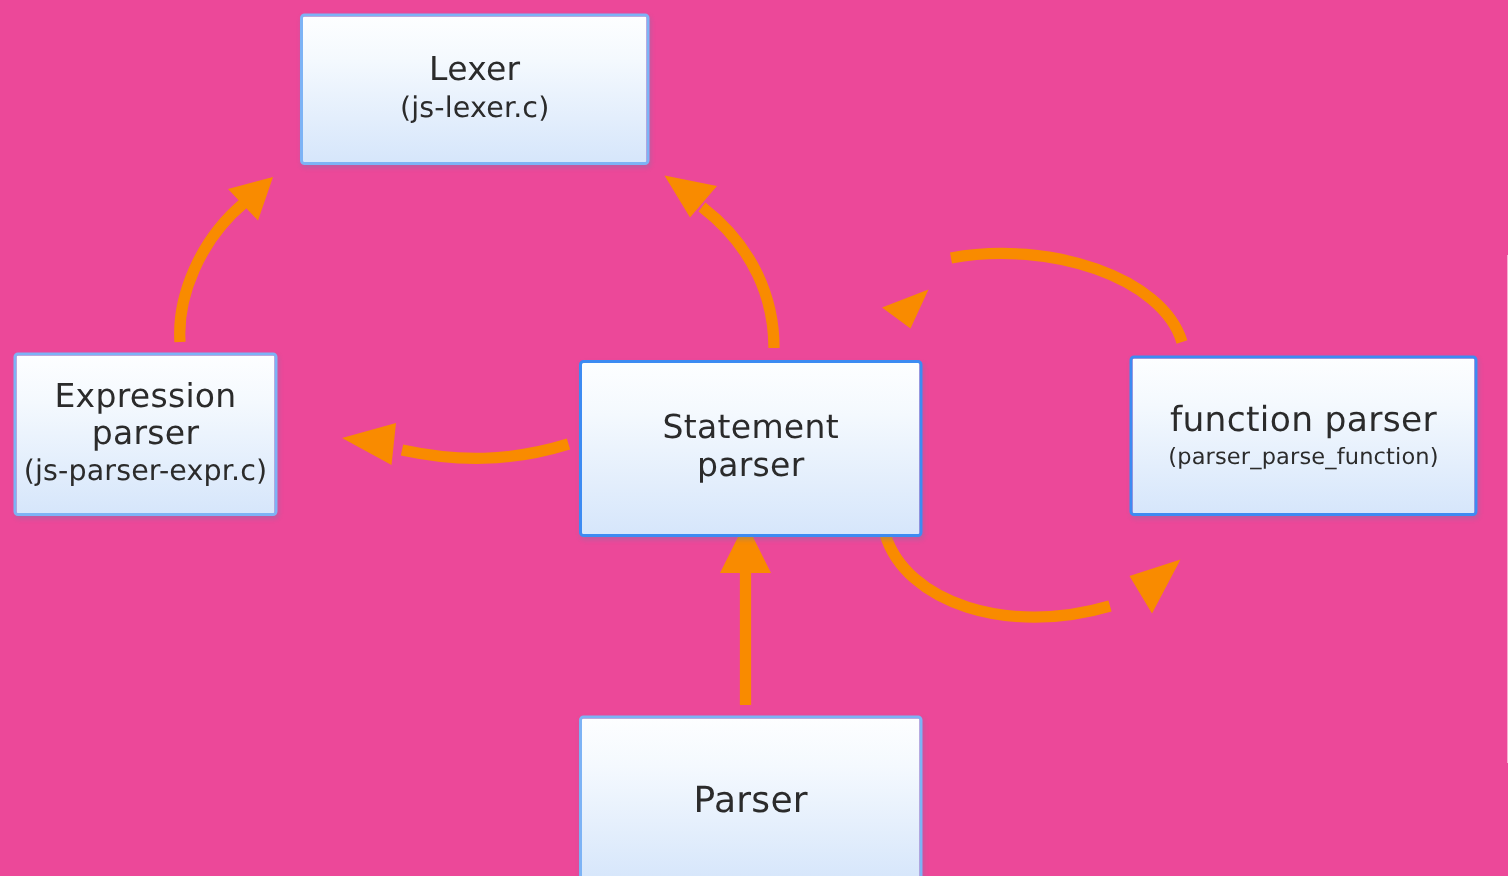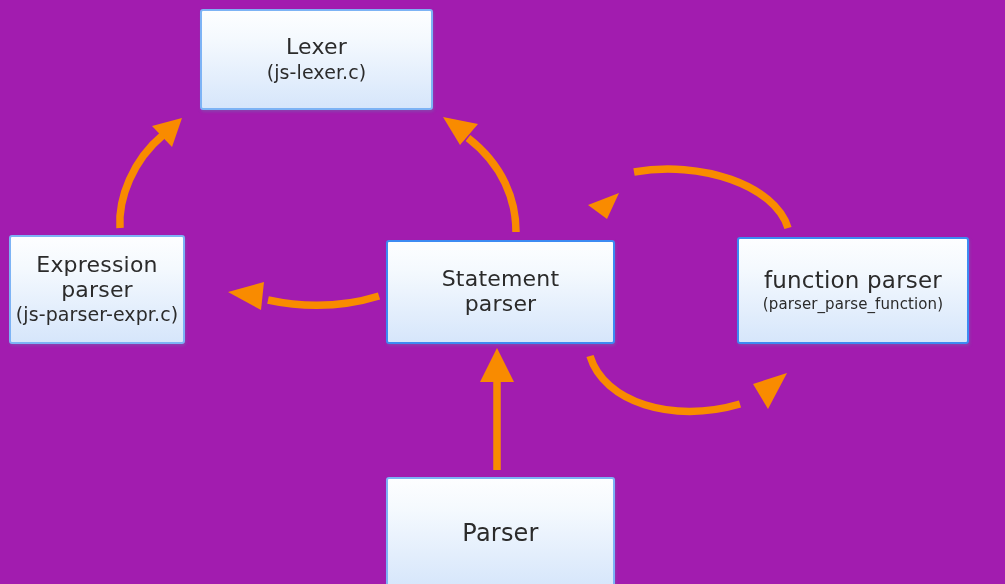--- a/index.html
+++ b/index.html
@@ -4,21 +4,21 @@
 <style>
   html, body {
     margin: 0;
     padding: 0;
     background: #ffffff;
   }
   #canvas {
     position: relative;
     width: 1005px;
     height: 584px;
-    background: #a21caf;
+    background: #ec4899;
     overflow: hidden;
     font-family: "DejaVu Sans", sans-serif;
   }
 
   
   .node {
     position: absolute;
     box-sizing: border-box;
     border-radius: 3px;
     background: linear-gradient(to bottom, #fdfeff 0%, #f4f9fe 30%, #e3eefc 70%, #d6e6fb 100%);
@@ -44,22 +44,22 @@
   .node .subtitle {
     font-size: 19px;
     line-height: 1.15;
     margin-top: 2px;
     letter-spacing: 0.1px;
   }
 
   
   #node-lexer      { left: 200px; top: 9px;   width: 233px; height: 101px; }
   #node-expression { left: 9px;   top: 235px; width: 176px; height: 109px; }
-  #node-statement  { left: 386px; top: 240px; width: 229px; height: 104px; }
-  #node-function   { left: 737px; top: 237px; width: 232px; height: 107px; }
+  #node-statement  { left: 386px; top: 240px; width: 229px; height: 118px; }
+  #node-function   { left: 753px; top: 237px; width: 232px; height: 107px; }
   #node-parser     { left: 386px; top: 477px; width: 229px; height: 112px; }
 
   #node-function .title { font-size: 23px; }
   #node-function .subtitle { font-size: 15px; }
   #node-parser .title { font-size: 24px; }
 
   
   #arrows {
     position: absolute;
     left: 0;

